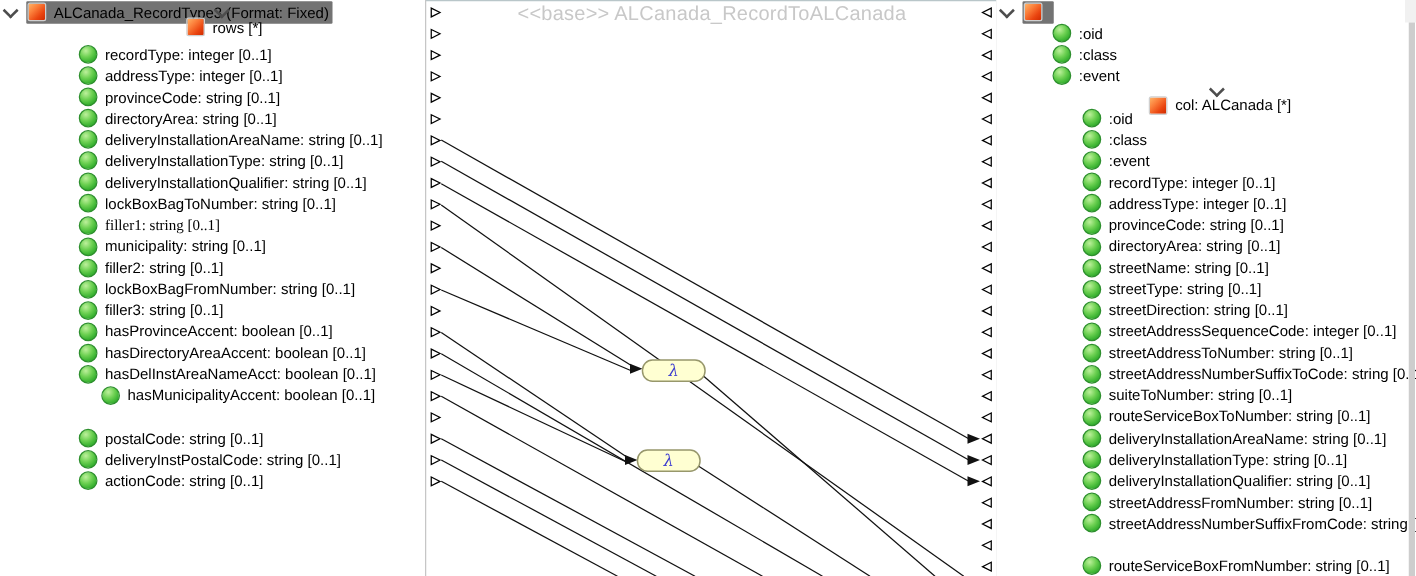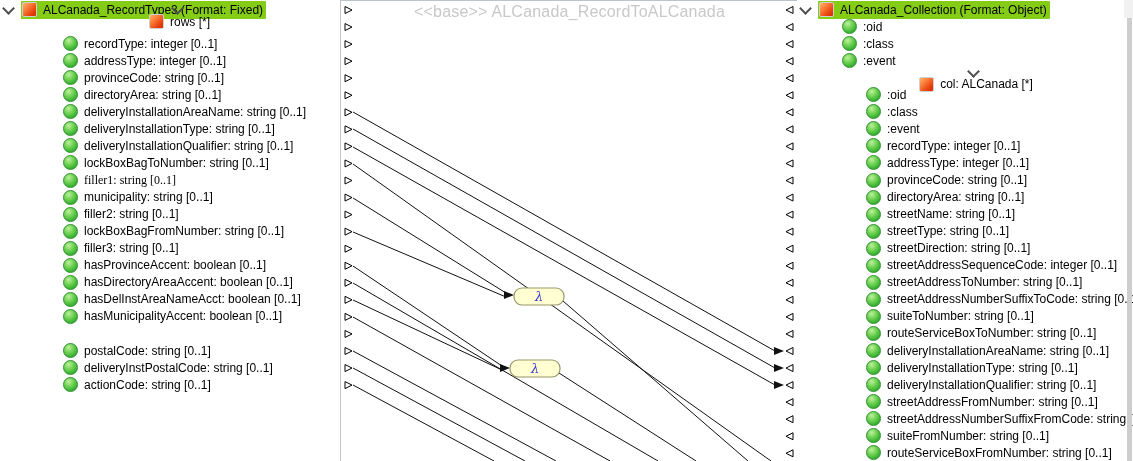--- a/index.html
+++ b/index.html
@@ -7,21 +7,21 @@
        font-family:"Liberation Sans",sans-serif;font-size:12px;color:#000;
        box-shadow:inset 0 1px 0 #b9c6c9}
   .panel{position:absolute;top:0;bottom:0;background:#fff}
   .panel.left{left:0;width:340px}
   .panel.right{left:797px;width:330px}
   .vdiv{position:absolute;top:0;bottom:0;width:1px;background:#c6c6c6}
   .trow{position:absolute;height:17px;display:flex;align-items:center;white-space:nowrap;cursor:default}
   .chev{flex:none;width:7px;height:7px;border-right:2px solid #4d4d4d;border-bottom:2px solid #4d4d4d;
         transform:rotate(45deg);margin:-3px 8px 0 1px}
   .nodebox{display:flex;align-items:center;padding:1px 3px 2px 1px;border-radius:1px}
-  .nodebox.selected{background:#84cc16}
+  .nodebox.selected{background:#737373}
   .icon{flex:none;margin-right:6px}
   .icon.rec{width:13px;height:13px;border-radius:2px;border:1px solid #cfcfcf;
      background:linear-gradient(135deg,#ffb467 0%,#fb7e3a 35%,#ea4510 70%,#cf2b00 100%)}
   .icon.fld{width:13px;height:13px;border-radius:50%;border:1px solid #2d8f2d;
      background:radial-gradient(circle at 36% 28%,#bdf09c 0%,#6ed153 40%,#3cb433 70%,#2e9b2e 100%)}
   .lbl{color:#000}
   .canvas{position:absolute;left:342px;top:0;width:455px;height:461px}
   .map-title{position:absolute;left:0;right:0;top:3px;text-align:center;color:#c8c8c8;
              font-size:16px;letter-spacing:.2px}
   svg{position:absolute;left:0;top:0}
@@ -136,21 +136,21 @@
           <span class="icon fld"></span>
           <span class="lbl">hasDirectoryAreaAccent: boolean [0..1]</span>
         </span>
       </div>
       <div class="trow" style="top: 291.35px; left: 0px; right: 0px; padding-left: 62px;">
         <span class="nodebox">
           <span class="icon fld"></span>
           <span class="lbl">hasDelInstAreaNameAcct: boolean [0..1]</span>
         </span>
       </div>
-      <div class="trow" style="top: 308.4px; left: 0px; right: 0px; padding-left: 62px;">
+      <div class="trow" style="top: 308.4px; left: 0px; right: 0px; padding-left: 80px;">
         <span class="nodebox">
           <span class="icon fld"></span>
           <span class="lbl">hasMunicipalityAccent: boolean [0..1]</span>
         </span>
       </div>
       <div class="trow" style="top: 342.5px; left: 0px; right: 0px; padding-left: 62px;">
         <span class="nodebox">
           <span class="icon fld"></span>
           <span class="lbl">postalCode: string [0..1]</span>
         </span>
@@ -247,21 +247,20 @@
         <polygon points="451,432.75 444,436.25 451,439.75" fill="#fff" stroke="#000" stroke-width="1"></polygon>
         <polygon points="451,449.8 444,453.3 451,456.8" fill="#fff" stroke="#000" stroke-width="1"></polygon>
       </svg>
   </div>
   <div class="vdiv" style="left:797px"></div>
   <div class="panel right" id="right-tree">
       <div class="trow" style="top: 1.5px; left: 0px; right: 0px; padding-left: 3px;">
         <span class="chev"></span>
         <span class="nodebox selected">
           <span class="icon rec"></span>
-          <span class="lbl">ALCanada_Collection (Format: Object)</span>
         </span>
       </div>
       <div class="trow" style="top: 18.55px; left: 0px; right: 0px; padding-left: 44px;">
         <span class="nodebox">
           <span class="icon fld"></span>
           <span class="lbl">:oid</span>
         </span>
       </div>
       <div class="trow" style="top: 35.6px; left: 0px; right: 0px; padding-left: 44px;">
         <span class="nodebox">
@@ -393,26 +392,20 @@
       <div class="trow" style="top: 393.65px; left: 0px; right: 0px; padding-left: 68px;">
         <span class="nodebox">
           <span class="icon fld"></span>
           <span class="lbl">streetAddressFromNumber: string [0..1]</span>
         </span>
       </div>
       <div class="trow" style="top: 410.7px; left: 0px; right: 0px; padding-left: 68px;">
         <span class="nodebox">
           <span class="icon fld"></span>
           <span class="lbl">streetAddressNumberSuffixFromCode: string [0..1]</span>
-        </span>
-      </div>
-      <div class="trow" style="top: 427.75px; left: 0px; right: 0px; padding-left: 68px;">
-        <span class="nodebox">
-          <span class="icon fld"></span>
-          <span class="lbl">suiteFromNumber: string [0..1]</span>
         </span>
       </div>
       <div class="trow" style="top: 444.8px; left: 0px; right: 0px; padding-left: 68px;">
         <span class="nodebox">
           <span class="icon fld"></span>
           <span class="lbl">routeServiceBoxFromNumber: string [0..1]</span>
         </span>
       </div>
     </div>
   <div class="sb-corner"></div>

